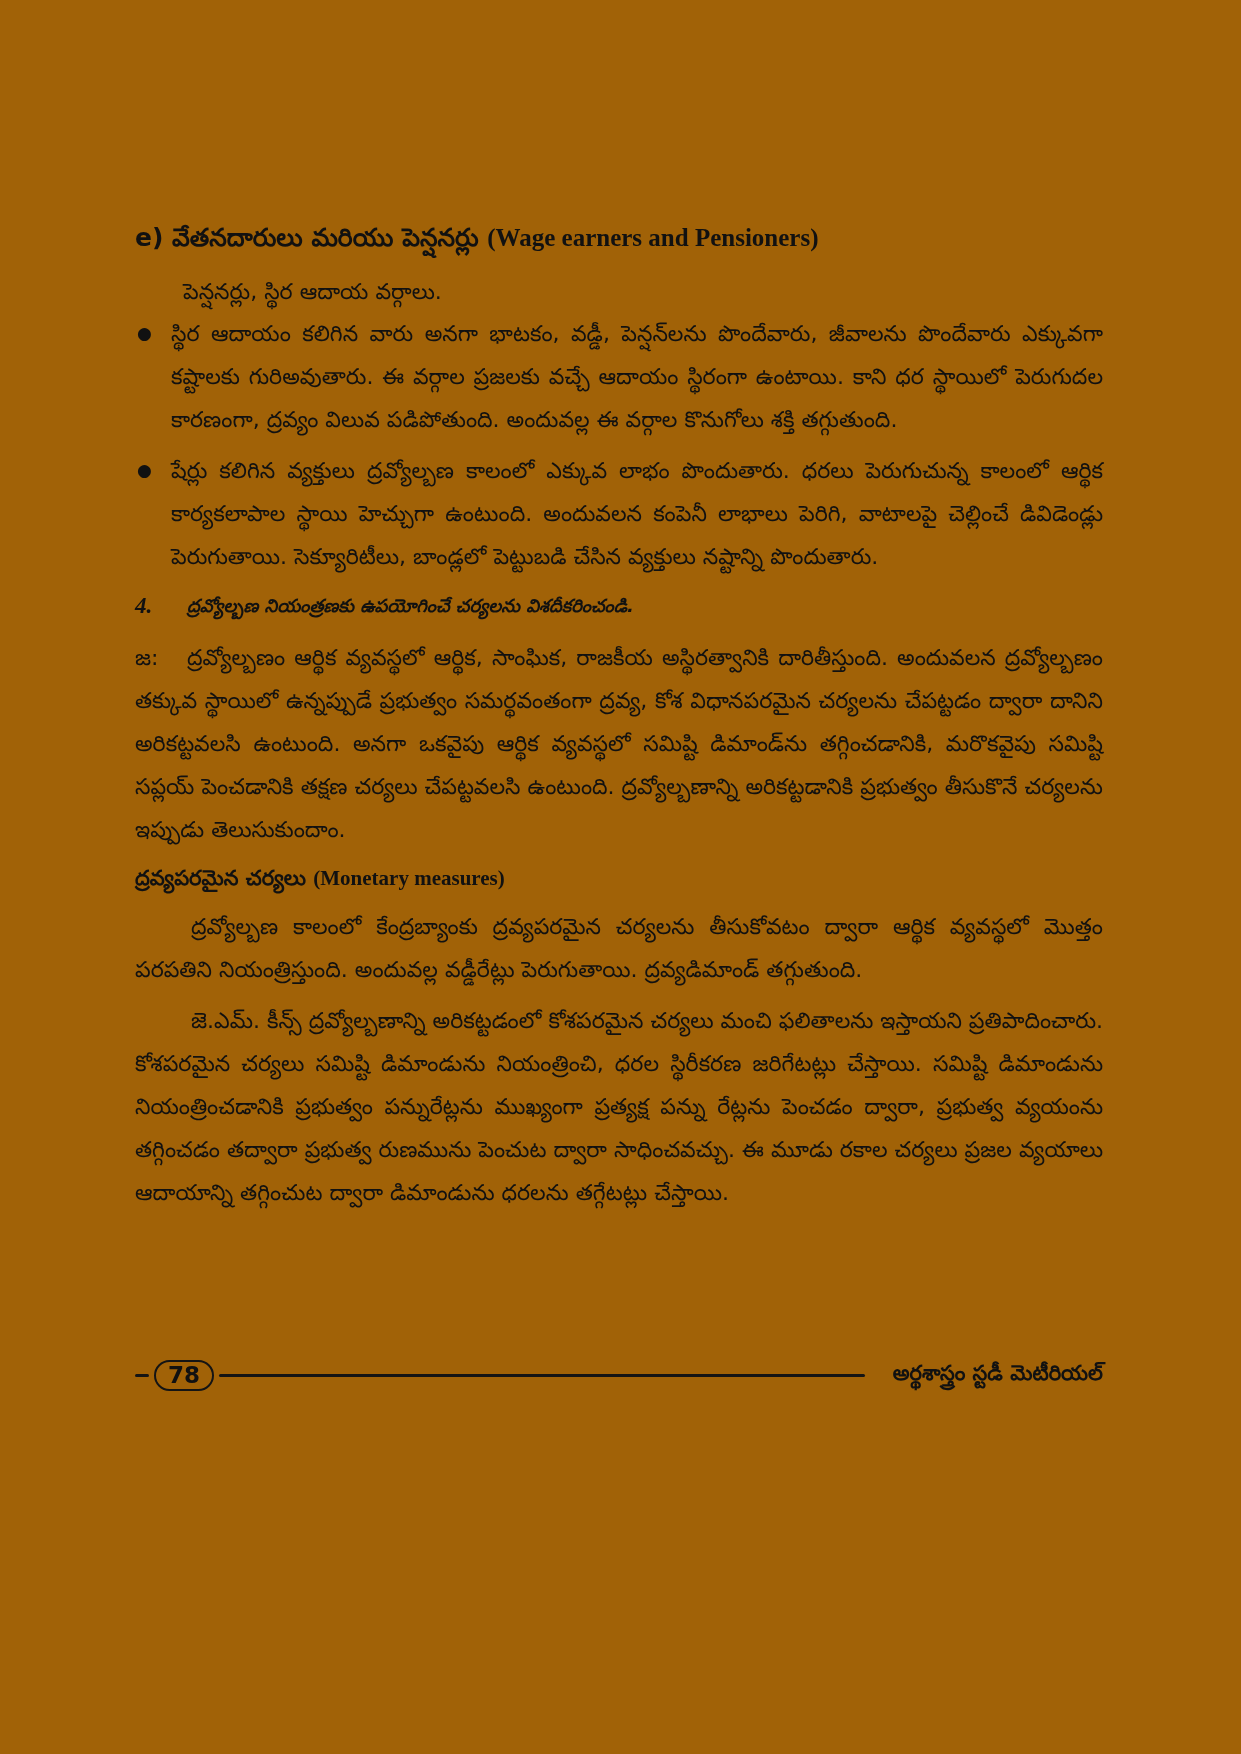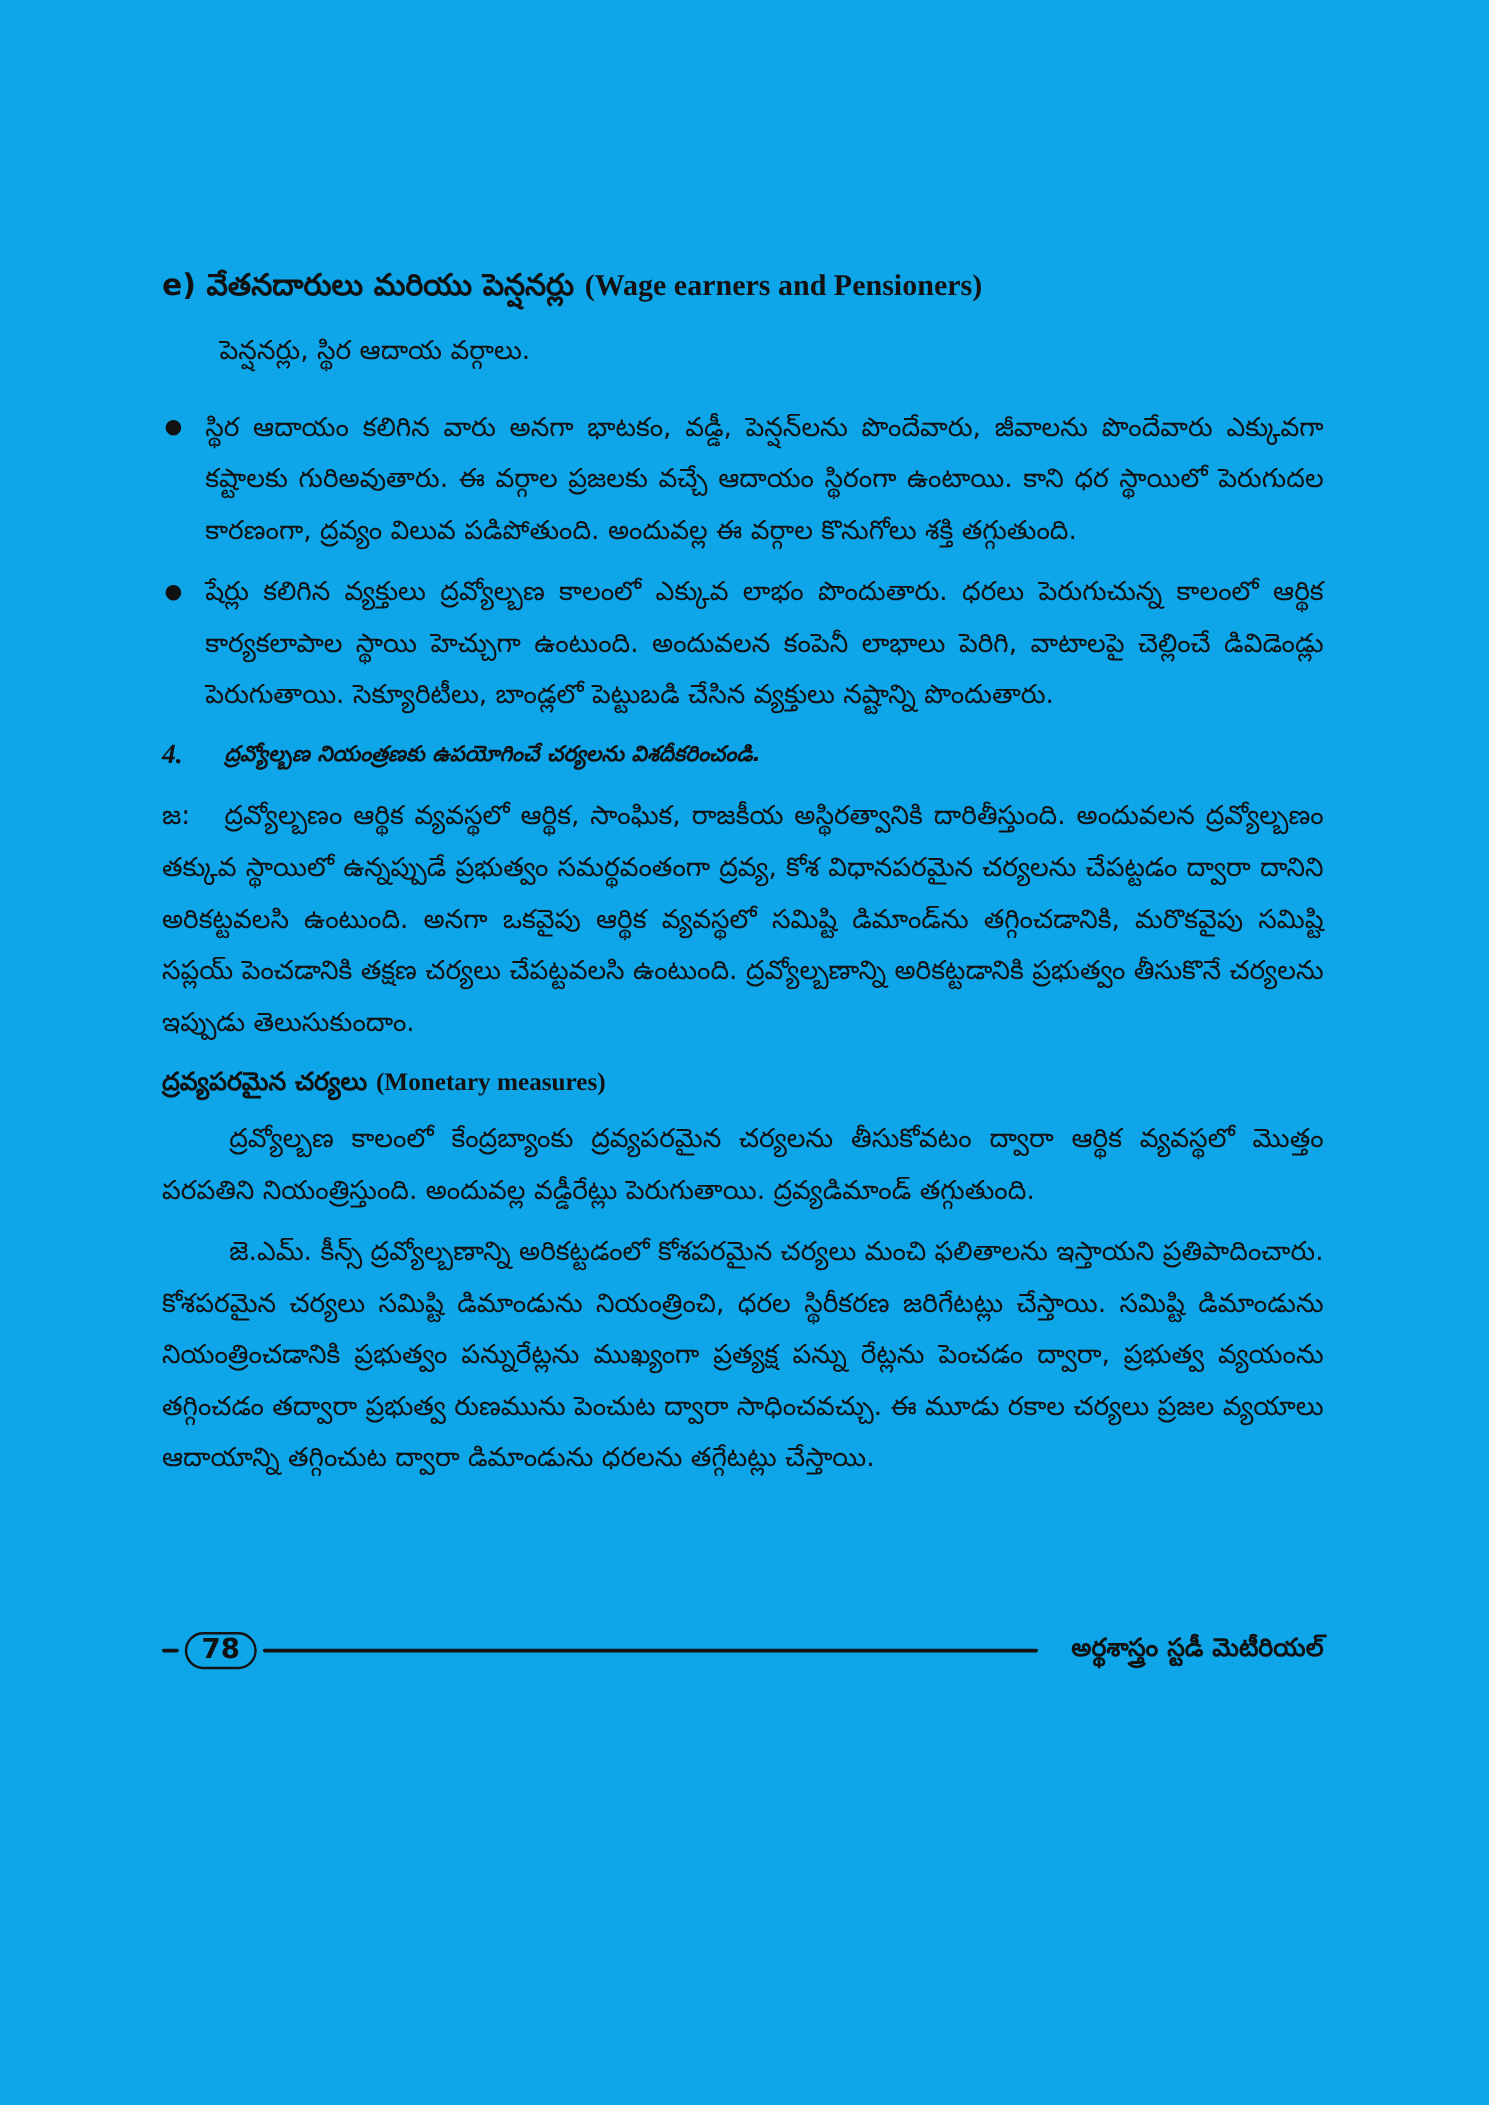--- a/index.html
+++ b/index.html
@@ -8,21 +8,21 @@
     width: 1241px;
     height: 1754px;
     position: relative;
     font-family: "DejaVu Sans", "Liberation Sans", sans-serif;
     color: #111111;
     overflow: hidden;
   }
   .page {
     position: absolute;
     inset: 0;
-    background: #0ea5e9;
+    background: #a16207;
   }
   .content {
     position: absolute;
     left: 135px;
     right: 138px;
     top: 220px;
   }
   .section-heading {
     font-size: 25px;
     font-weight: bold;
@@ -31,21 +31,21 @@
     white-space: nowrap;
   }
   .eng-serif {
     font-family: "Liberation Serif", "DejaVu Serif", serif;
     font-weight: bold;
   }
   .intro {
     font-size: 22px;
     line-height: 40px;
     padding-left: 48px;
-    margin-bottom: 22px;
+    margin-bottom: 0;
   }
   .bullet {
     display: flex;
     align-items: flex-start;
     margin-bottom: 8px;
   }
   .bullet .marker {
     flex: 0 0 36px;
     font-size: 17px;
     line-height: 43px;

